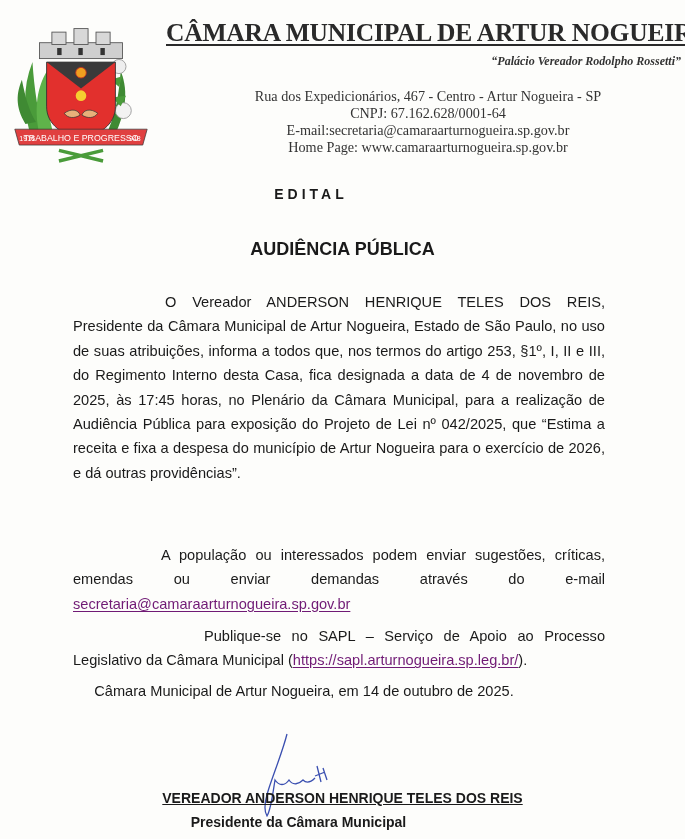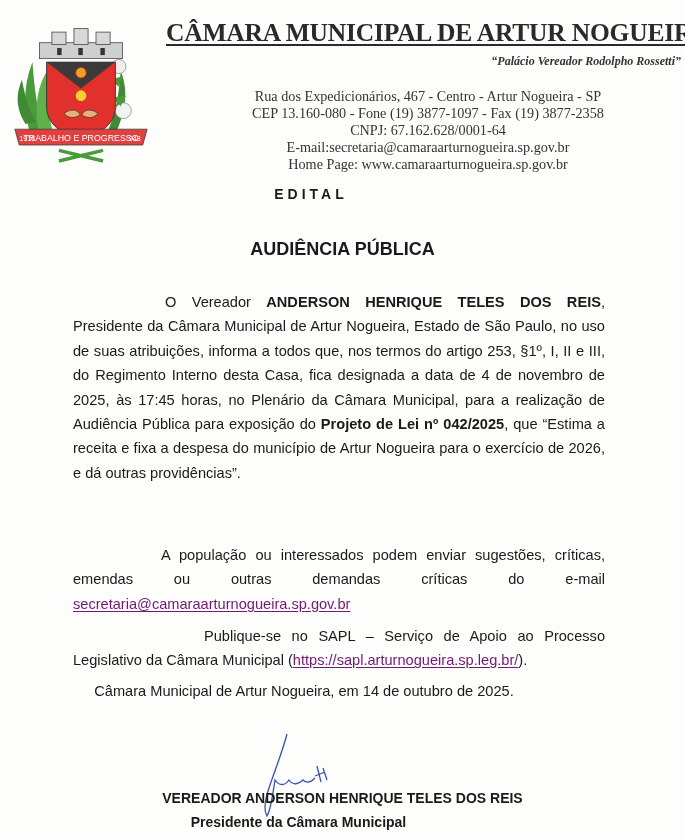--- a/index.html
+++ b/index.html
@@ -18,27 +18,27 @@
     .aud { position: absolute; left: 0; width: 685px; top: 239px; text-align: center; font-size: 18px; font-weight: bold; }
 
     .para { position: absolute; left: 73px; width: 532px; font-size: 14.6px; line-height: 24.4px; text-align: justify; text-align-last: left; }
     .p1 { top: 290px; }
     .p2 { top: 543px; }
     .p3 { top: 624px; }
     .indent1 { display: inline-block; width: 92px; }
     .indent2 { display: inline-block; width: 88px; }
     .indent3 { display: inline-block; width: 131px; }
     .link { text-decoration: underline; text-underline-offset: 2px; color: #701a75; }
-    .bold { font-weight: bold; }
+    .bold { font-weight: normal; }
 
     .closing { position: absolute; left: 0; width: 616px; top: 683px; text-align: center; font-size: 14.6px; }
     .closing span { position: relative; left: -4px; }
 
     #signature { position: absolute; left: 245px; top: 730px; width: 90px; height: 90px; }
-    .sig-name { position: absolute; left: 0; width: 685px; top: 790px; text-align: center; font-size: 14px; font-weight: bold; }
+    .sig-name { position: absolute; left: 0; width: 685px; top: 790px; text-align: center; font-size: 14px; font-weight: bold; text-decoration: underline; }
     .sig-role { position: absolute; left: 0; width: 597px; top: 814px; text-align: center; font-size: 14px; font-weight: bold; }
   </style>
 </head>
 <body>
 
 <svg id="crest" viewBox="0 0 170 170">
 
   <path d="M30 140 C20 110 18 80 30 50 C32 80 36 110 45 135 Z" fill="#4a9b3a"></path>
   <path d="M40 140 C30 105 35 75 50 55 C45 85 48 115 55 135 Z" fill="#5fb34a"></path>
   <path d="M22 120 C10 100 12 85 18 70 C22 90 26 105 34 118 Z" fill="#3f8a33"></path>
@@ -68,32 +68,31 @@
   <text x="85" y="139" font-size="10" text-anchor="middle" fill="#ffffff" font-family="Liberation Sans, sans-serif">TRABALHO E PROGRESSO</text>
   <text x="24" y="139" font-size="8" text-anchor="middle" fill="#ffffff" font-family="Liberation Sans, sans-serif">1916</text>
   <text x="146" y="139" font-size="8" text-anchor="middle" fill="#ffffff" font-family="Liberation Sans, sans-serif">948</text>
   <path d="M60 150 L110 162 M110 150 L60 162" stroke="#4a9b3a" stroke-width="4"></path>
 </svg>
 
 <div class="hdr-title serif">CÂMARA MUNICIPAL DE ARTUR NOGUEIRA</div>
 <div class="hdr-sub serif">“Palácio Vereador Rodolpho Rossetti”</div>
 <div class="hdr-lines serif">
   <div>Rua dos Expedicionários, 467 - Centro - Artur Nogueira - SP</div>
-  <div>CEP 13.160-080 - Fone (19) 3877-1097 - Fax (19) 3877-2358</div>
   <div>CNPJ: 67.162.628/0001-64</div>
   <div>E-mail:secretaria@camaraarturnogueira.sp.gov.br</div>
   <div>Home Page: www.camaraarturnogueira.sp.gov.br</div>
 </div>
 
 <div class="edital sans">EDITAL</div>
 <div class="aud sans">AUDIÊNCIA PÚBLICA</div>
 
 <div class="para p1 sans"><span class="indent1"></span><span>O Vereador </span><span class="bold">ANDERSON HENRIQUE TELES DOS REIS</span><span>, Presidente da Câmara Municipal de Artur Nogueira, Estado de São Paulo, no uso de suas atribuições, informa a todos que, nos termos do artigo 253, §1º, I, II e III, do Regimento Interno desta Casa, fica designada a data de 4 de novembro de 2025, às 17:45 horas, no Plenário da Câmara Municipal, para a realização de Audiência Pública para exposição do </span><span class="bold">Projeto de Lei nº 042/2025</span><span>, que “Estima a receita e fixa a despesa do município de Artur Nogueira para o exercício de 2026, e dá outras providências”.</span></div>
 
-<div class="para p2 sans"><span class="indent2"></span><span>A população ou interessados podem enviar sugestões, críticas, emendas ou outras demandas críticas do e-mail </span><a class="link">secretaria@camaraarturnogueira.sp.gov.br</a></div>
+<div class="para p2 sans"><span class="indent2"></span><span>A população ou interessados podem enviar sugestões, críticas, emendas ou enviar demandas através do e-mail </span><a class="link">secretaria@camaraarturnogueira.sp.gov.br</a></div>
 
 <div class="para p3 sans"><span class="indent3"></span><span>Publique-se no SAPL – Serviço de Apoio ao Processo Legislativo da Câmara Municipal (</span><a class="link">https://sapl.arturnogueira.sp.leg.br/</a><span>).</span></div>
 
 <div class="closing sans"><span>Câmara Municipal de Artur Nogueira, em 14 de outubro de 2025.</span></div>
 
 <svg id="signature" viewBox="0 0 90 90">
   <path d="M42 4 C38 20 30 40 24 58 C20 70 18 80 22 86 C26 80 28 62 30 50 C34 56 40 56 44 50 C48 56 54 54 58 50 C62 54 66 52 70 48" fill="none" stroke="#3a4fb0" stroke-width="1.3"></path>
   <path d="M72 36 L76 52 M70 46 L80 42 M78 38 L82 50" fill="none" stroke="#3a4fb0" stroke-width="1.3"></path>
 </svg>
 

